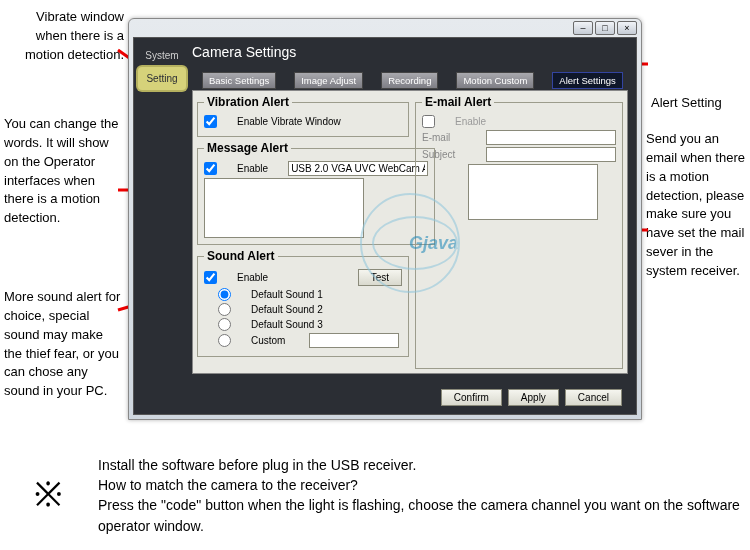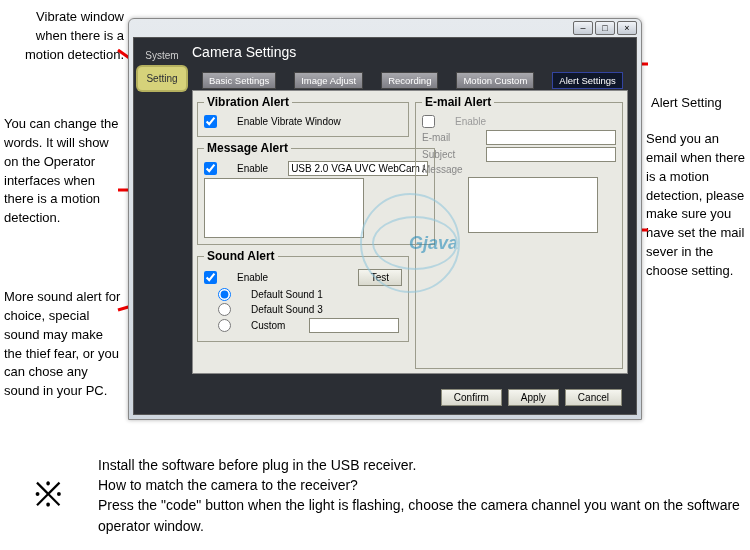--- a/index.html
+++ b/index.html
@@ -66,21 +66,21 @@
   
   .emailbox { width: 130px; height: 56px; border: 1px solid #8a8a7a; background: #fff; margin-left: 46px; }
 </style>
 </head>
 <body>
 
 <div class="annot annot-tl">Vibrate window when there is a motion detection.</div>
 <div class="annot annot-left2">You can change the words. It will show on the Operator interfaces when there is a motion detection.</div>
 <div class="annot annot-left3">More sound alert for choice, special sound may make the thief fear, or you can chose any sound in your PC.</div>
 <div class="annot annot-tr">Alert Setting</div>
-<div class="annot annot-right2">Send you an email when there is a motion detection, please make sure you have set the mail sever in the choose setting.</div>
+<div class="annot annot-right2">Send you an email when there is a motion detection, please make sure you have set the mail sever in the system receiver.</div>
 <div class="annot annot-bottom" style="white-space:pre-line">Install the software before plug in the USB receiver.
 How to match the camera to the receiver?
 Press the "code" button when the light is flashing, choose the camera channel you want on the software operator window.</div>
 <div class="star-icon">※</div>
 
 <svg style="position:absolute;top:0;left:0;width:750px;height:430px;pointer-events:none">
   <defs>
       <marker id="ah" markerWidth="10" markerHeight="10" refX="8" refY="3" orient="auto">
         <path d="M0,0 L9,3 L0,6 Z" fill="#e00"></path>
       </marker>
@@ -140,20 +140,24 @@
             <span style="flex:1"></span>
             <button class="btn">Test</button>
           </div>
           <div style="padding-left:14px">
             <label class="row">
                 <input type="radio" name="s" checked="" style="">
                 <span>Default Sound 1</span>
               </label>
             <label class="row">
                 <input type="radio" name="s" style="">
+                <span>Default Sound 2</span>
+              </label>
+            <label class="row">
+                <input type="radio" name="s" style="">
                 <span>Default Sound 3</span>
               </label>
             <label class="row">
                 <input type="radio" name="s" style="">
                 <span>Custom</span>
                 <input type="text" style="width: 90px; margin-left: 4px;">
               </label>
           </div>
         </fieldset>
       </div>
@@ -166,23 +170,20 @@
             <span>Enable</span>
           </label>
           <div class="row disabled">
               <span class="lbl">E-mail</span>
               <input type="text" style="width: 130px;" disabled="">
             </div>
           <div class="row disabled">
               <span class="lbl">Subject</span>
               <input type="text" style="width: 130px;" disabled="">
             </div>
-          <div class="row disabled" style="align-items:flex-start">
-              <span class="lbl">Message</span>
-            </div>
           <div class="emailbox disabled"></div>
         </fieldset>
       </div>
 
       <div class="watermark">
         <div class="wm-inner"></div>
         <span>Gjava</span>
       </div>
     </div>
 

